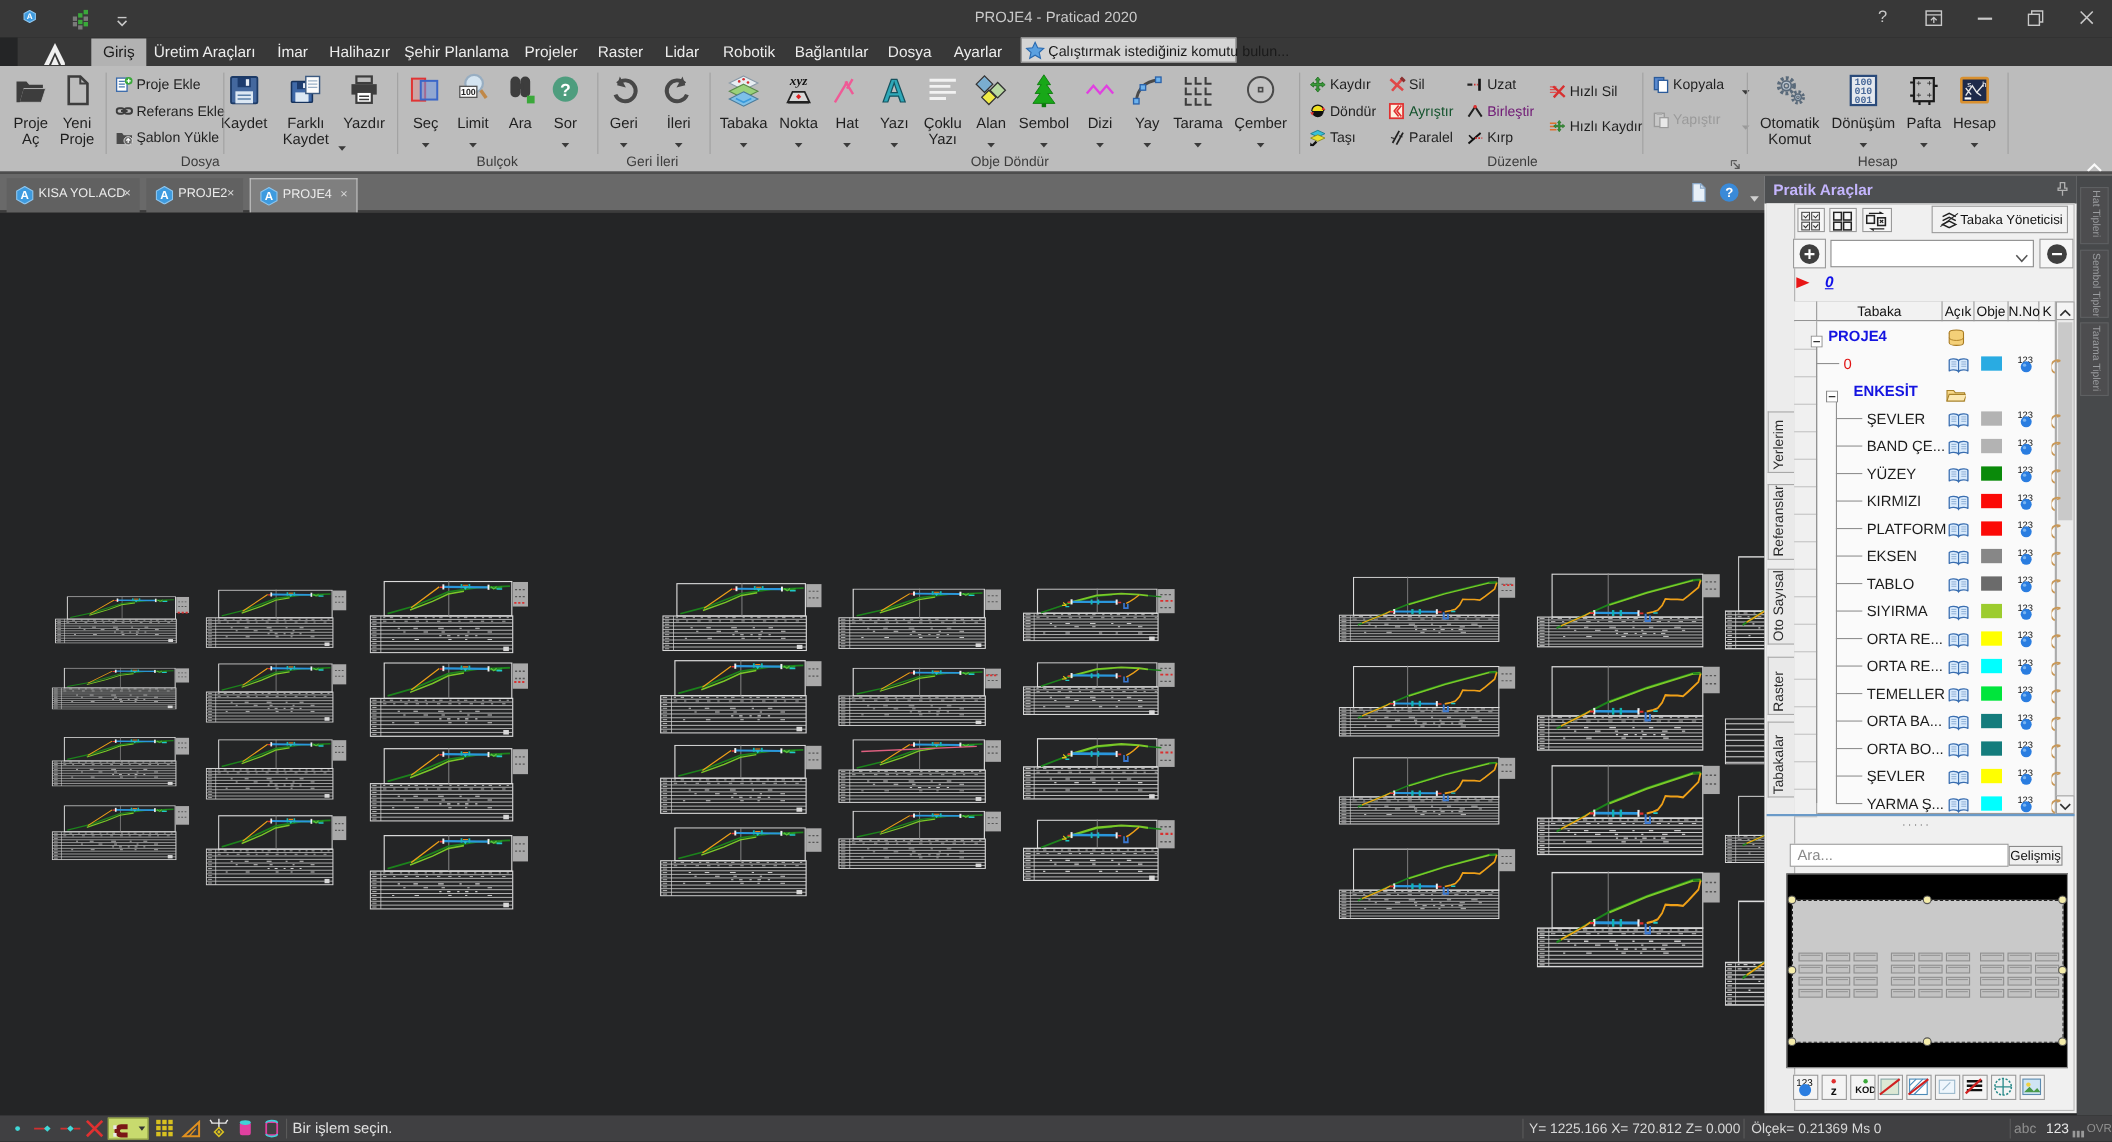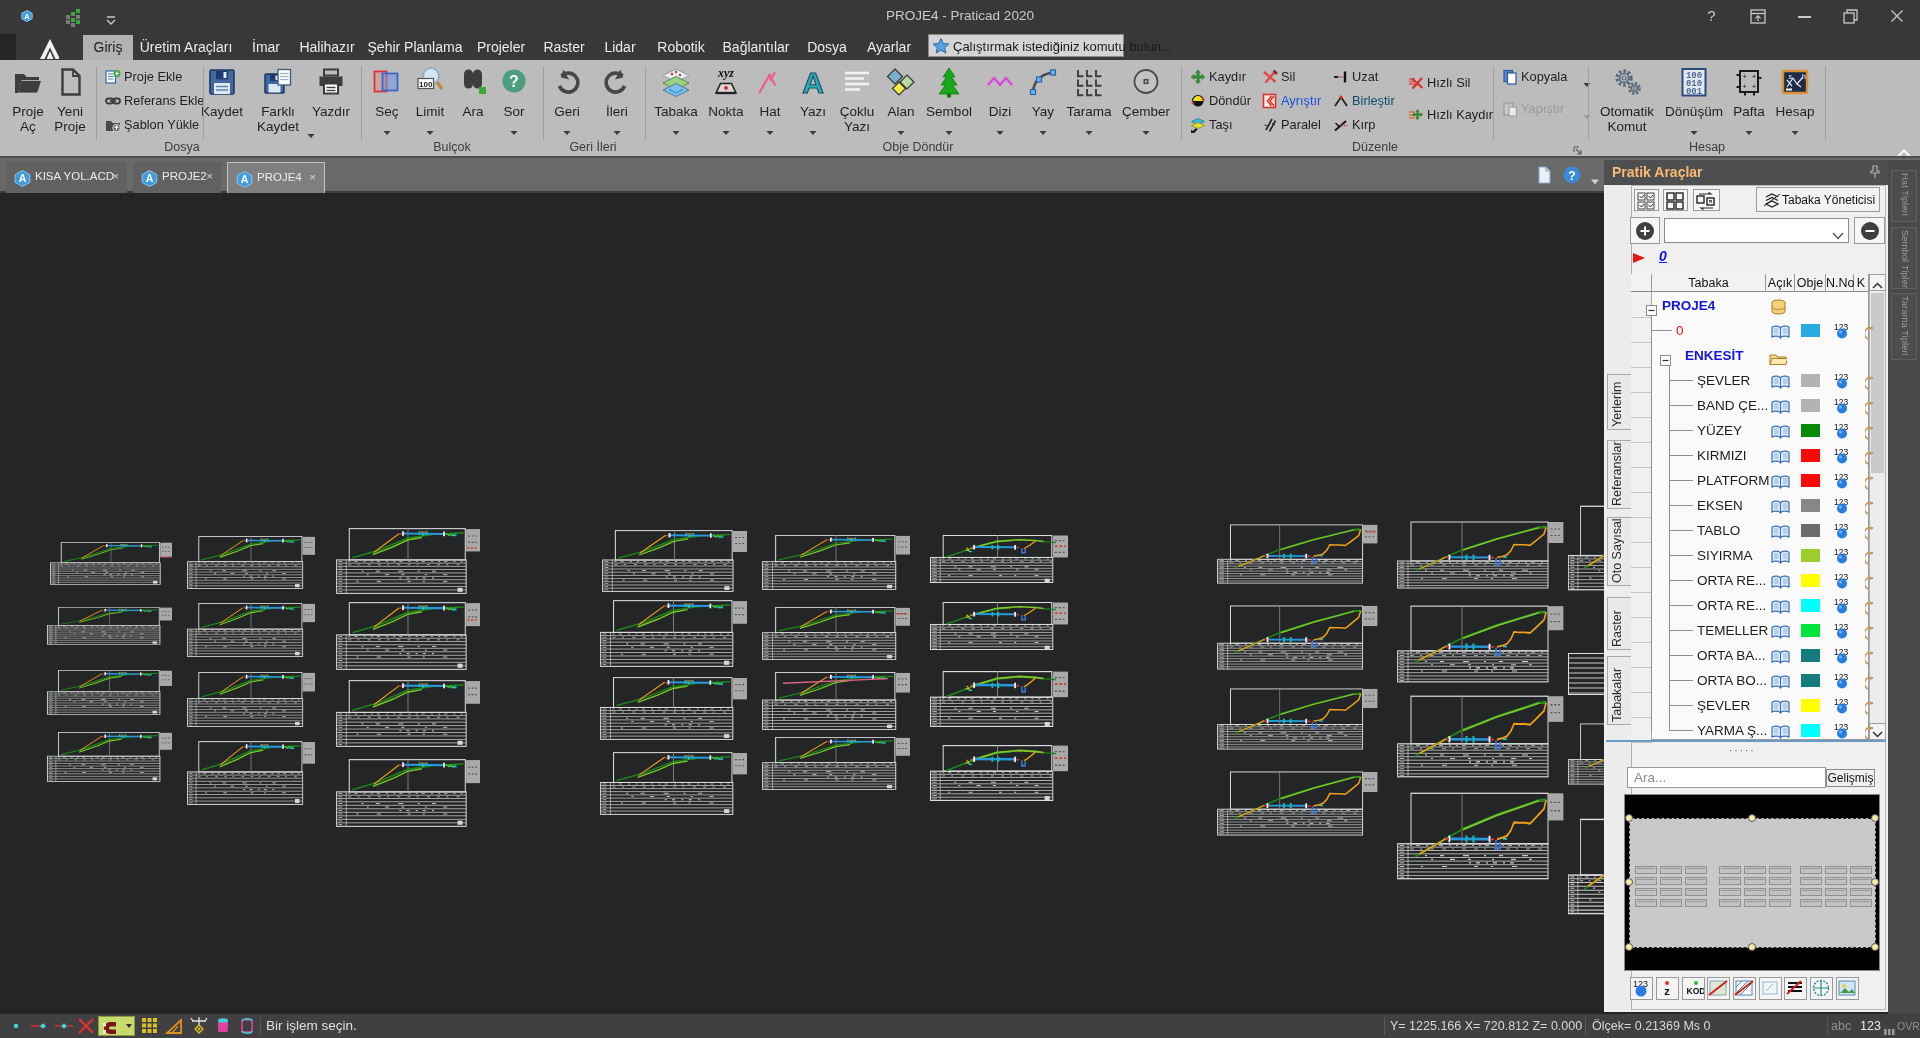--- a/index.html
+++ b/index.html
@@ -510,38 +510,38 @@
     <div class="sbtn" style="left:1209px;top:57px;color:#1f1f1f">Taşı</div>
     <div class="ab" style="left:1262px;top:9px"><svg width="16" height="16" viewBox="0 0 16 16" style="">
         <path d="M2 3 L13.5 13 M13 2.5 L3.5 13.5" stroke="#e04848" stroke-width="2.4"></path>
         <path d="M11.5 1.5 L15 5" stroke="#8a3030" stroke-width="2.8"></path>
       </svg></div>
     <div class="sbtn" style="left:1281px;top:9px;color:#1f1f1f">Sil</div>
     <div class="ab" style="left:1262px;top:33px"><svg width="16" height="16" viewBox="0 0 16 16" style="">
         <rect x="1.5" y="1.5" width="12" height="13" fill="#fdf0e0" stroke="#e03030" stroke-width="1.6"></rect>
         <path d="M9.5 3 L5.5 8 L9.5 13 M12 3 L8 8 L12 13" stroke="#e03030" stroke-width="1.5" fill="none"></path>
       </svg></div>
-    <div class="sbtn" style="left:1281px;top:33px;color:#1d4ed8">Ayrıştır</div>
+    <div class="sbtn" style="left:1281px;top:33px;color:#14532d">Ayrıştır</div>
     <div class="ab" style="left:1262px;top:57px"><svg width="16" height="16" viewBox="0 0 16 16" style="">
         <path d="M4 13 L10 2" stroke="#222" stroke-width="1.6"></path>
         <path d="M7.5 14.5 L13.5 3.5" stroke="#222" stroke-width="1.6"></path>
         <path d="M2.5 8 l3 1 M10 6.5 l3 1" stroke="#222" stroke-width="1"></path>
       </svg></div>
     <div class="sbtn" style="left:1281px;top:57px;color:#1f1f1f">Paralel</div>
     <div class="ab" style="left:1333px;top:9px"><svg width="16" height="16" viewBox="0 0 16 16" style="">
         <line x1="1" y1="8" x2="5.5" y2="8" stroke="#222" stroke-width="2"></line>
         <line x1="7" y1="8" x2="10.5" y2="8" stroke="#d03030" stroke-width="1.6" stroke-dasharray="1.4 1.2"></line>
         <line x1="12" y1="2.5" x2="12" y2="13.5" stroke="#111" stroke-width="2.4"></line>
       </svg></div>
     <div class="sbtn" style="left:1352px;top:9px;color:#1f1f1f">Uzat</div>
     <div class="ab" style="left:1333px;top:33px"><svg width="16" height="16" viewBox="0 0 16 16" style="">
         <path d="M2 13 L8 4 L14 13" fill="none" stroke="#222" stroke-width="1.8"></path>
         <circle cx="8" cy="4" r="1.6" fill="#e03030"></circle>
       </svg></div>
-    <div class="sbtn" style="left:1352px;top:33px;color:#0c4a6e">Birleştir</div>
+    <div class="sbtn" style="left:1352px;top:33px;color:#701a75">Birleştir</div>
     <div class="ab" style="left:1333px;top:57px"><svg width="16" height="16" viewBox="0 0 16 16" style="">
         <path d="M2 13.5 L13 4" stroke="#111" stroke-width="1.8"></path>
         <line x1="8" y1="8.5" x2="14.5" y2="8.5" stroke="#d03030" stroke-width="1.6" stroke-dasharray="1.6 1.3"></line>
         <path d="M2.5 6 l3.5 3.5" stroke="#111" stroke-width="1.4"></path>
       </svg></div>
     <div class="sbtn" style="left:1352px;top:57px;color:#1f1f1f">Kırp</div>
     <div class="ab" style="left:1408px;top:15px"><svg width="16" height="16" viewBox="0 0 16 16" style="">
         <path d="M1 4 h6 M1 6.5 h5 M1 9 h6" stroke="#e05050" stroke-width="1.3"></path>
         <path d="M4 3.5 L14.5 13 M14 3 L4.5 13.5" stroke="#d83030" stroke-width="2.2"></path>
       </svg></div>
@@ -747,21 +747,21 @@
       <line x1="0" y1="30" x2="60" y2="30" stroke="#dcdcdc" stroke-width="0.9"></line>
       <line x1="0" y1="35" x2="60" y2="35" stroke="#dcdcdc" stroke-width="0.9"></line>
       <line x1="0" y1="40" x2="60" y2="40" stroke="#dcdcdc" stroke-width="0.9"></line>
     </svg>
     <svg class="u" style="left:762px;top:477px" width="148" height="58" viewBox="0 0 141 62" preserveAspectRatio="none">
       <line x1="20" y1="12" x2="120" y2="7" stroke="#e06080" stroke-width="1.4"></line>
     </svg>
   </div>
 <div id="panel" class="ab">
     <div class="ab" style="left:0;top:0;width:284px;height:25px;background:#4d4f51">
-      <div class="ab" style="left:8px;top:4px;font-size:14px;font-weight:bold;color:#fdba74">Pratik Araçlar</div>
+      <div class="ab" style="left:8px;top:4px;font-size:14px;font-weight:bold;color:#c4b5fd">Pratik Araçlar</div>
       <div class="ab" style="left:265px;top:5px"><svg width="12" height="14" viewBox="0 0 12 14" style="">
           <path d="M4 1 h4 v5 h2 v2 H2 v-2 h2 Z M6 8 v5" stroke="#b0b0b0" stroke-width="1.2" fill="none"></path>
         </svg></div>
     </div>
     <div class="ab" style="left:2px;top:25px;width:280px;height:825px;background:#f0f0f0;border:1px solid #b8b8b8"></div>
     <div class="ab" style="left:2px;top:25px;width:26px;height:825px;background:#ececec;border-right:1px solid #b0b0b0"></div>
     <div class="ab" style="left:3px;top:214px;width:24px;height:56px;background:#e9e9e9;border:1px solid #a8a8a8;border-right:none">
       <div style="position:absolute;left:2px;top:52px;transform-origin:0 0;transform:rotate(-90deg);font-size:12.5px;color:#2a2a2a;white-space:nowrap;width:56px">Yerlerim</div>
     </div>
     <div class="ab" style="left:3px;top:280px;width:24px;height:69px;background:#e9e9e9;border:1px solid #a8a8a8;border-right:none">

